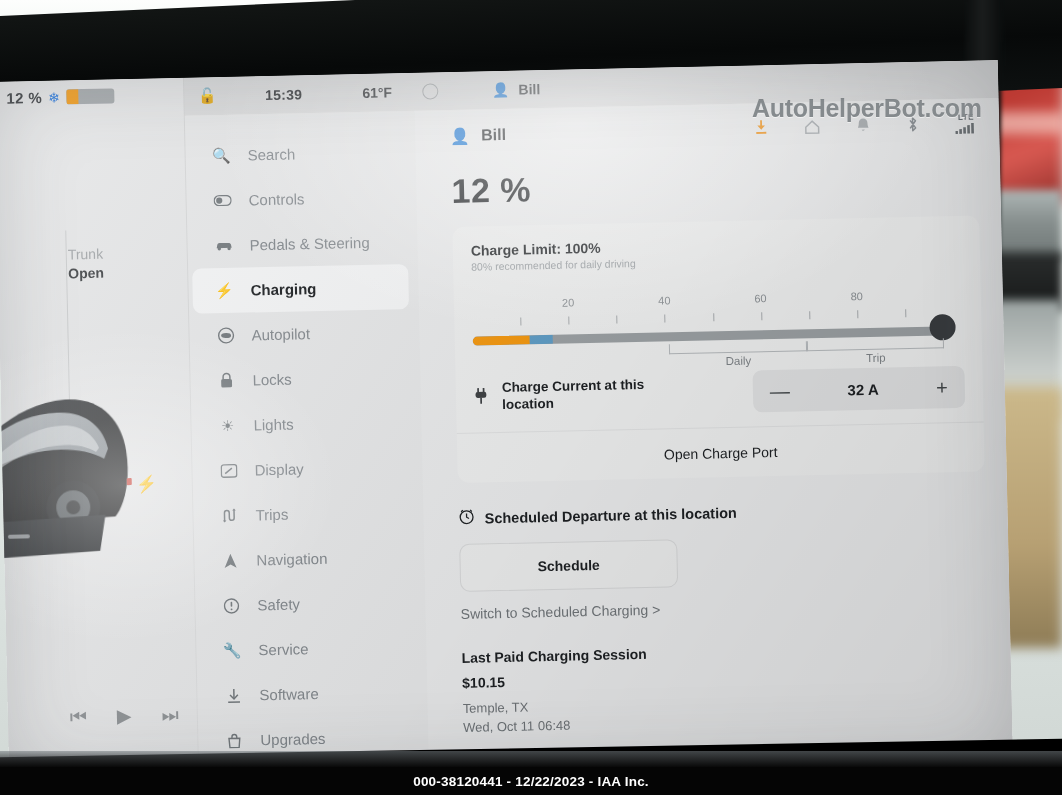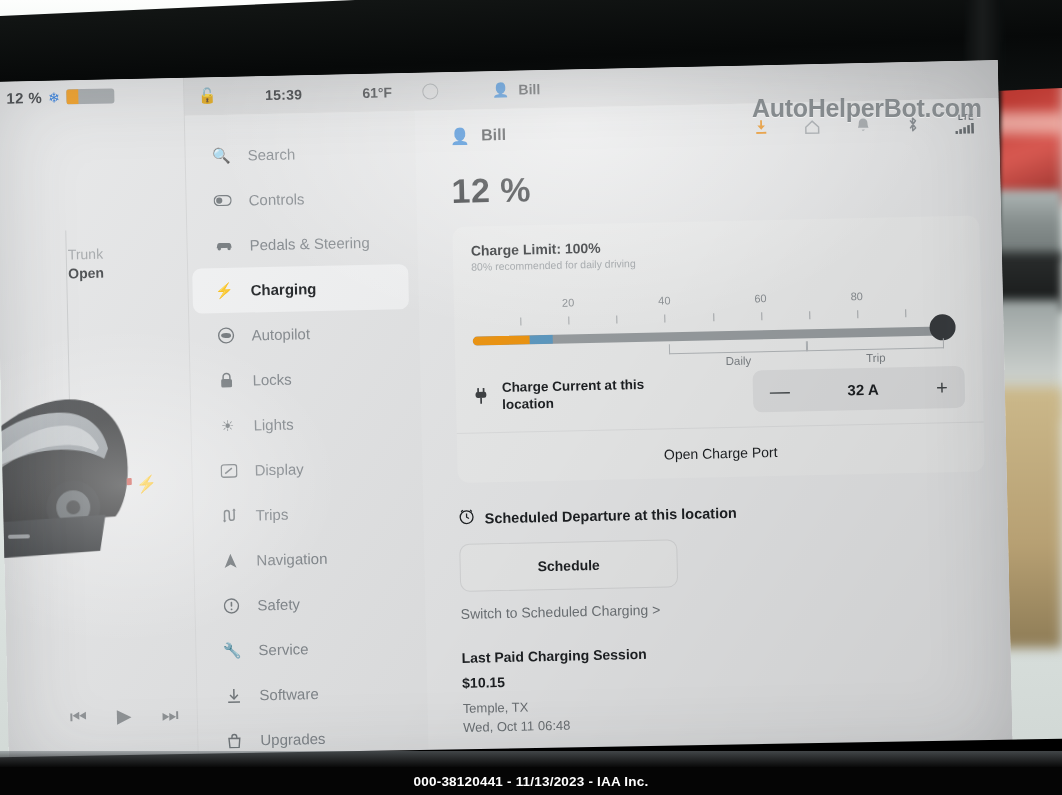--- a/index.html
+++ b/index.html
@@ -722,13 +722,13 @@
 
     <div class="screen-glare"></div>
     <div class="screen-vignette"></div>
   </div>
 </div>
 
 <div class="bezel-bottom"></div>
 <div class="footer-sheen"></div>
 
 <div id="watermark">AutoHelperBot.com</div>
-<div id="footer-bar">000-38120441 - 11/13/2023 - IAA Inc.</div>
+<div id="footer-bar">000-38120441 - 12/22/2023 - IAA Inc.</div>
 
 </body></html>

